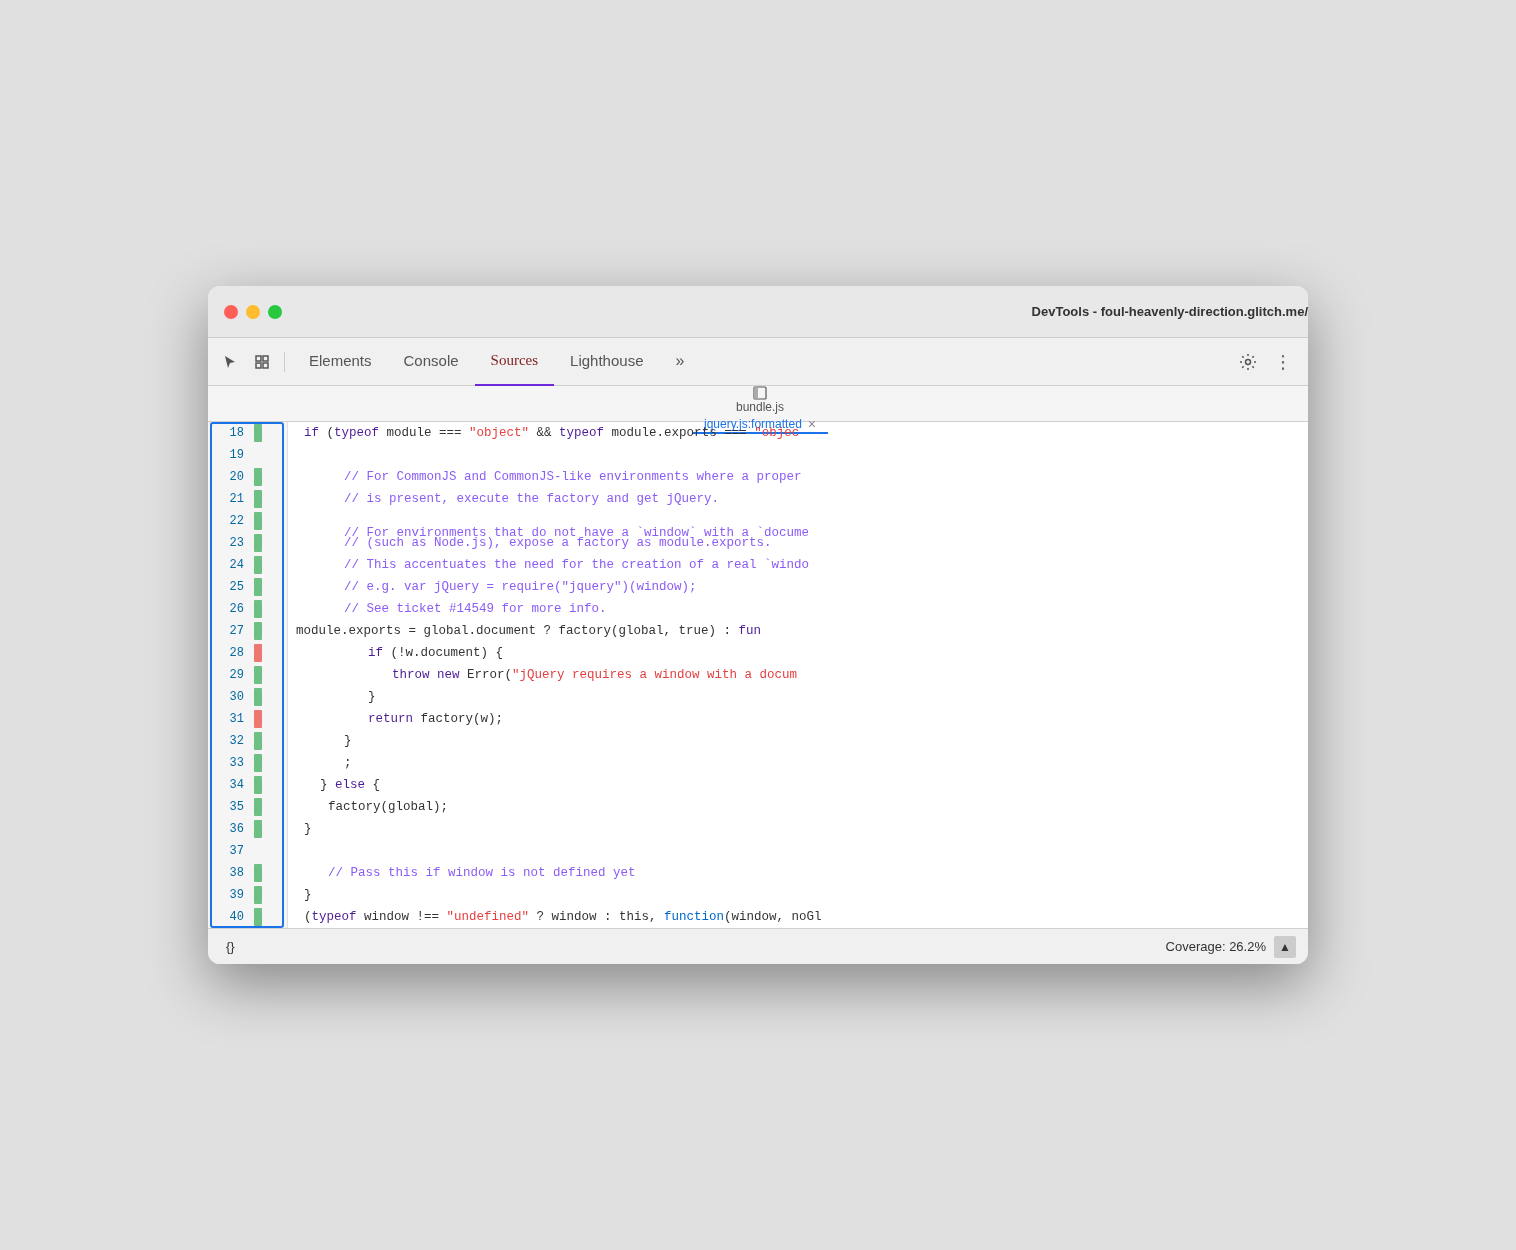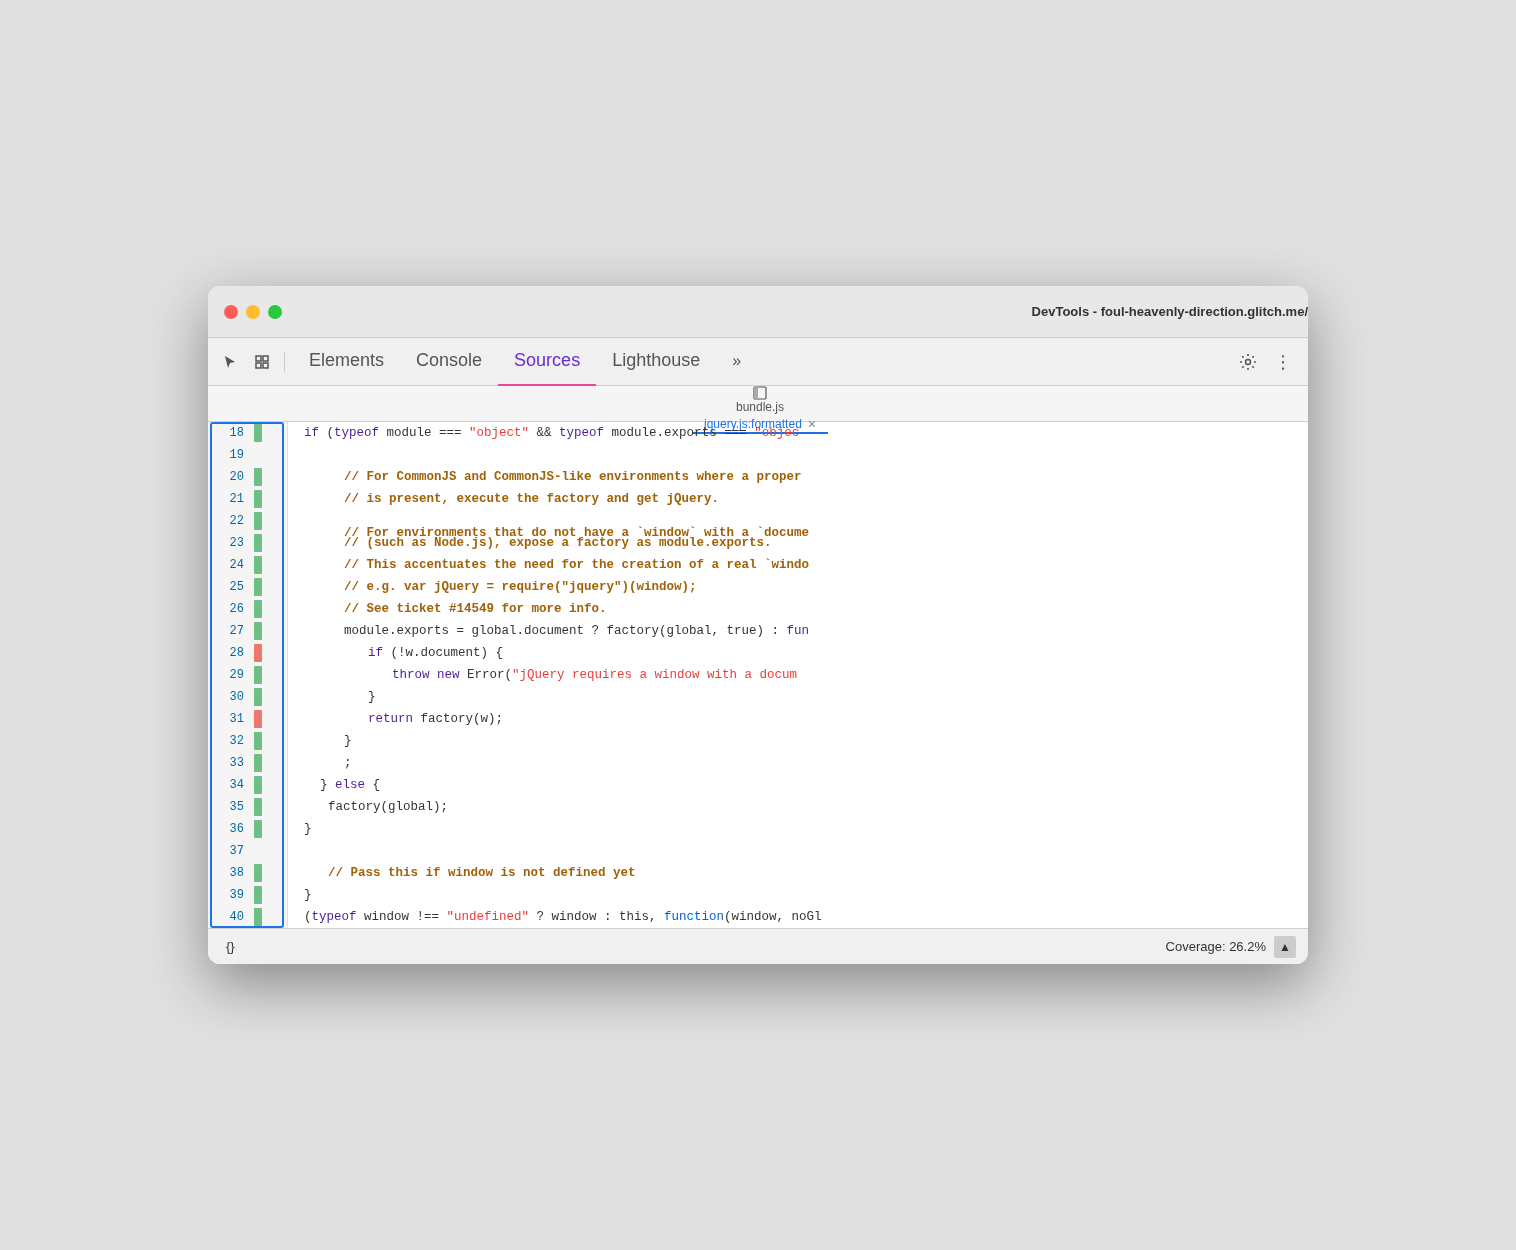--- a/index.html
+++ b/index.html
@@ -87,30 +87,31 @@
       display: flex;
       align-items: center;
       flex: 1;
     }
 
     .tab {
       padding: 0 16px;
       height: 48px;
       display: flex;
       align-items: center;
-      font-size: 18px;
+      font-size: 15px;
       color: #555;
       cursor: pointer;
       border-bottom: 2px solid transparent;
     }
 
     .tab.active {
-      color: #6d28d9;
-      border-bottom: 2px solid #ec4899;
+      color: #7f1d1d;
+      border-bottom: 2px solid #6d28d9;
       font-weight: 500;
+      font-family: Liberation Serif, serif;
     }
 
     .toolbar-right {
       display: flex;
       gap: 4px;
       align-items: center;
     }
 
     .more-icon {
       font-size: 18px;
@@ -236,21 +237,21 @@
       display: flex;
       align-items: center;
       font-size: 12.5px;
       font-family: 'Courier New', monospace;
       white-space: nowrap;
       color: #333;
     }
 
     .kw { color: #4c1d95; }       
     .str { color: #e53e3e; }       
-    .cmt { color: #a16207; font-weight: bold; }
+    .cmt { color: #8b5cf6; }
 
     .statusbar {
       background: #f0f0f0;
       height: 36px;
       display: flex;
       align-items: center;
       padding: 0 12px;
       border-top: 1px solid #d0d0d0;
       justify-content: space-between;
     }
@@ -510,21 +511,21 @@
         <div class="code-line">
           <span style="margin-left:48px;"><span class="cmt">// This accentuates the need for the creation of a real `windo</span></span>
         </div>
         <div class="code-line">
           <span style="margin-left:48px;"><span class="cmt">// e.g. var jQuery = require("jquery")(window);</span></span>
         </div>
         <div class="code-line">
           <span style="margin-left:48px;"><span class="cmt">// See ticket #14549 for more info.</span></span>
         </div>
         <div class="code-line">
-          <span style="margin-left:48px;">module.exports = global.document ? factory(global, true) : <span class="kw">fun</span></span>
+          <span style="">module.exports = global.document ? factory(global, true) : <span class="kw">fun</span></span>
         </div>
         <div class="code-line">
           <span style="margin-left:72px;"><span class="kw">if</span> (!w.document) {</span>
         </div>
         <div class="code-line">
           <span style="margin-left:96px;"><span class="kw">throw</span> <span class="kw">new</span> Error(<span class="str">"jQuery requires a window with a docum</span></span>
         </div>
         <div class="code-line">
           <span style="margin-left:72px;">}</span>
         </div>

